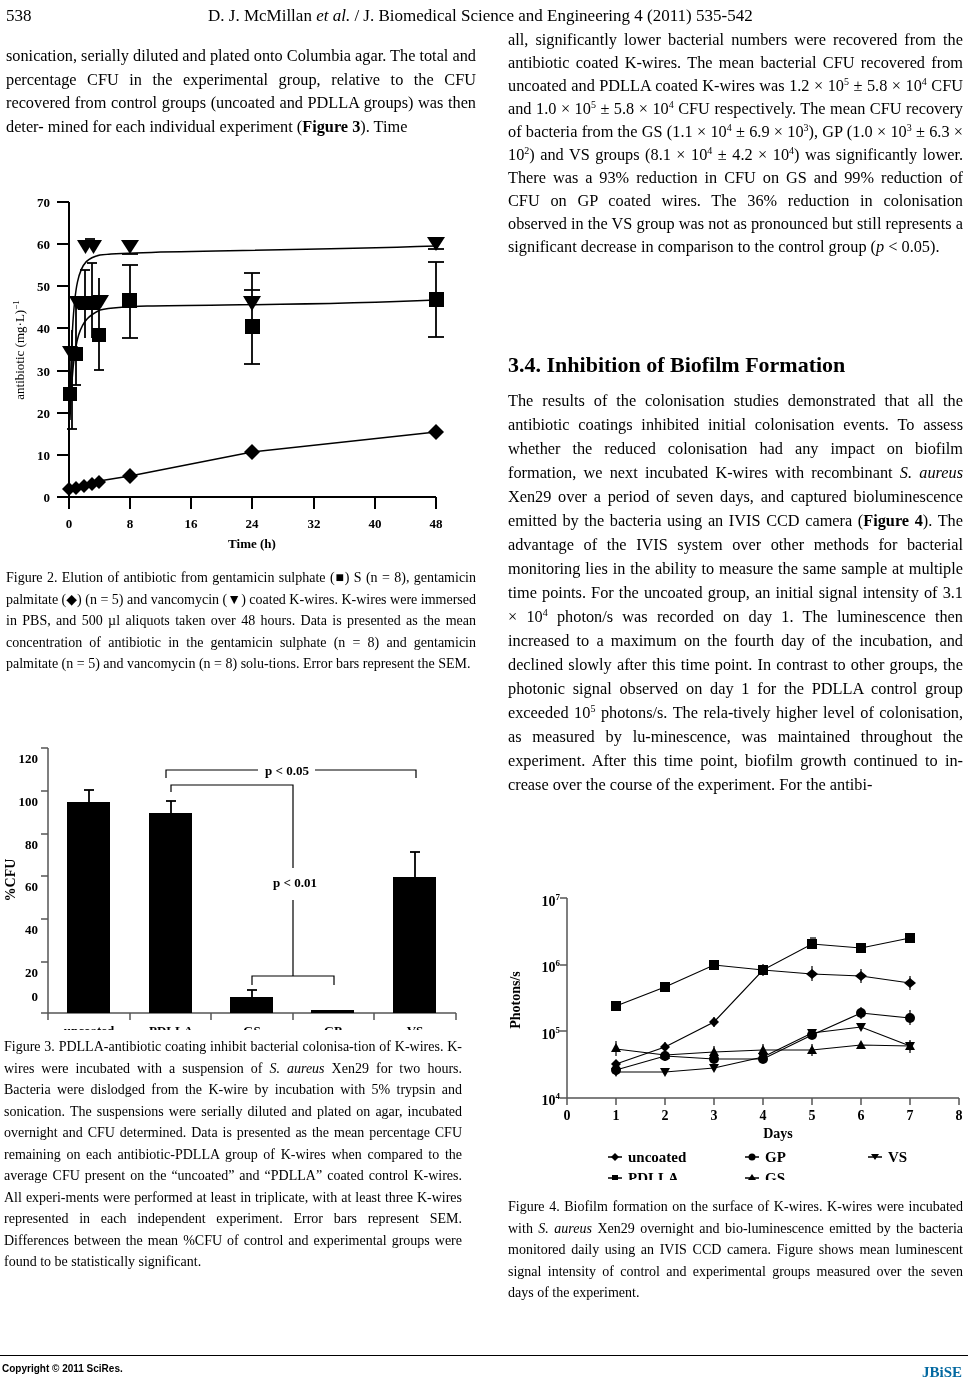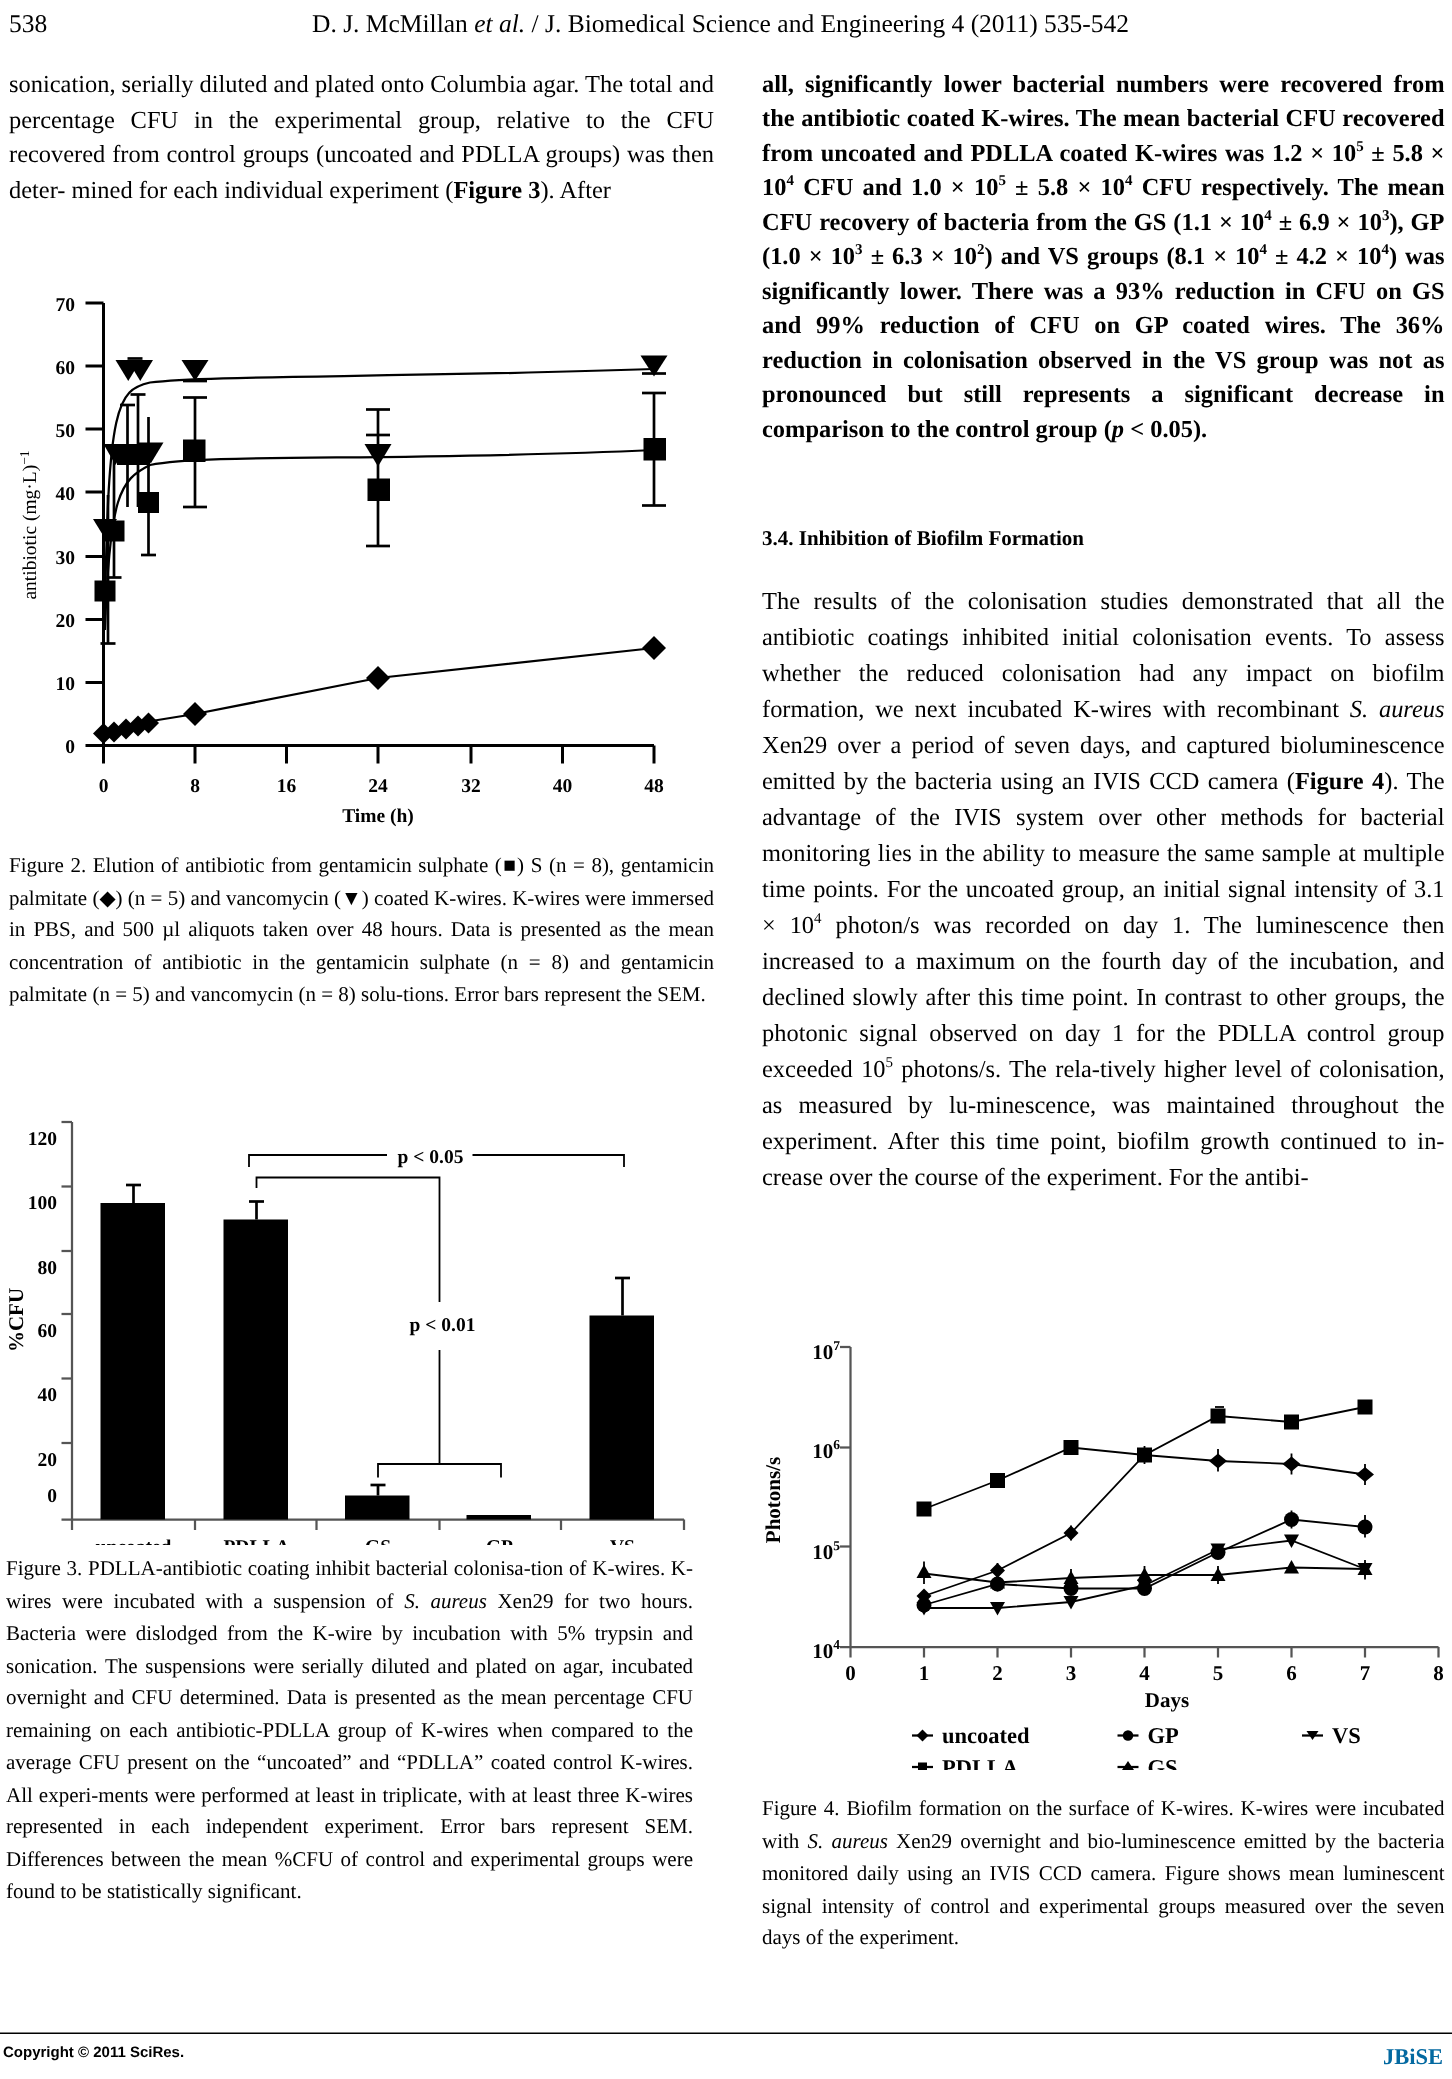--- a/index.html
+++ b/index.html
@@ -4,35 +4,35 @@
 <style>
   html, body { margin:0; padding:0; background:#fff; }
   body { width:968px; height:1386px; position:relative; overflow:hidden;
          font-family:"Liberation Serif", "DejaVu Serif", serif; color:#000; }
   .abs { position:absolute; }
   .hdr { top:6px; font-size:17px; }
   .col { position:absolute; font-size:16.3px; line-height:23px; text-align:justify; }
   .col p { margin:0; }
   .cap { font-size:14px; line-height:21.5px; text-align:justify; }
   .cap b { font-weight:normal; }
-  .sec { font-weight:bold; font-size:14px;text-align:right; }
+  .sec { font-weight:bold; font-size:22px;text-align:right; }
   sup { font-size:10px; line-height:0; vertical-align:super; }
   .footer { font-family:"Liberation Sans", "DejaVu Sans", sans-serif; font-weight:bold; font-size:10px; }
   .jbise { font-family:"Liberation Serif", serif; color:#0369a1; font-weight:bold; font-size:15px; }
   svg text { font-family:"Liberation Serif", "DejaVu Serif", serif; }
   .rule { position:absolute; left:0; width:968px; height:1px; background:#000; }
 </style>
 </head>
 <body>
 
 <div class="abs hdr" style="left:6px;">538</div>
 <div class="abs hdr" style="left:208px;"><span>D. J. McMillan </span><i>et al.</i><span> / J. Biomedical Science and Engineering 4 (2011) 535-542</span></div>
 
 <div class="col" style="left:6px; top:44px; width:470px;">
-  <p style="line-height:23.5px;"><span>sonication, serially diluted and plated onto Columbia</span> <span>agar. The total and percentage CFU in the experimental</span> <span>group, relative to the CFU recovered from control</span> <span>groups (uncoated and PDLLA groups) was then deter-</span> <span>mined for each individual experiment (</span><b>Figure 3</b><span>). After</span></p>
+  <p style="line-height:23.5px;"><span>sonication, serially diluted and plated onto Columbia</span> <span>agar. The total and percentage CFU in the experimental</span> <span>group, relative to the CFU recovered from control</span> <span>groups (uncoated and PDLLA groups) was then deter-</span> <span>mined for each individual experiment (</span><b>Figure 3</b><span>). Time</span></p>
 </div>
 
 <svg class="abs" style="left:0; top:160px;" width="480" height="400" viewBox="0 0 480 400">
   <g stroke="#000" stroke-width="2" fill="none">
     <line x1="69" y1="42" x2="69" y2="337"></line>
     <line x1="69" y1="337" x2="436" y2="337"></line>
 
     <line x1="57" y1="42" x2="69" y2="42"></line>
       <line x1="57" y1="84" x2="69" y2="84"></line>
     <line x1="57" y1="126" x2="69" y2="126"></line>
@@ -193,21 +193,21 @@
   <g stroke="#000" stroke-width="1.2" fill="none">
     <path d="M166 48 V40 H258 M315 40 H416 V48"></path>
     <path d="M171 62 V55 H293 V138 M293 170 V246 M252 255 V246 H334 V255"></path>
   </g>
   <text x="287" y="45" font-size="13" text-anchor="middle" font-weight="bold">p &lt; 0.05</text>
   <text x="295" y="157" font-size="13" text-anchor="middle" font-weight="bold">p &lt; 0.01</text>
 </svg>
 
 <div class="abs cap" style="left:4px; top:1036px; width:458px;"><b>Figure 3.</b><span> PDLLA-antibiotic coating inhibit bacterial colonisa-tion of K-wires. K-wires were incubated with a suspension of </span><i>S. aureus</i><span> Xen29 for two hours. Bacteria were dislodged from the K-wire by incubation with 5% trypsin and sonication. The suspensions were serially diluted and plated on agar, incubated overnight and CFU determined. Data is presented as the mean percentage CFU remaining on each antibiotic-PDLLA group of K-wires when compared to the average CFU present on the “uncoated” and “PDLLA” coated control K-wires. All experi-ments were performed at least in triplicate, with at least three K-wires represented in each independent experiment. Error bars represent SEM. Differences between the mean %CFU of control and experimental groups were found to be statistically significant.</span></div>
 
-<div class="col" style="left:508px; top:44px; width:455px;font-weight:bold;">
+<div class="col" style="left:508px; top:28px; width:455px;">
   <p><span>all, significantly lower bacterial numbers were recovered from the antibiotic coated K-wires. The mean bacterial CFU recovered from uncoated and PDLLA coated K-wires was 1.2 × 10</span><sup>5</sup><span> ± 5.8 × 10</span><sup>4</sup><span> CFU and 1.0 × 10</span><sup>5</sup><span> ± 5.8 × 10</span><sup>4</sup><span> CFU respectively. The mean CFU recovery of bacteria from the GS (1.1 × 10</span><sup>4</sup><span> ± 6.9 × 10</span><sup>3</sup><span>), GP (1.0 × 10</span><sup>3</sup><span> ± 6.3 × 10</span><sup>2</sup><span>) and VS groups (8.1 × 10</span><sup>4</sup><span> ± 4.2 × 10</span><sup>4</sup><span>) was significantly lower. There was a 93% reduction in CFU on GS and 99% reduction of CFU on GP coated wires. The 36% reduction in colonisation observed in the VS group was not as pronounced but still represents a significant decrease in comparison to the control group (</span><i>p</i><span> &lt; 0.05).</span></p>
 </div>
 
 <div class="abs sec" style="left:508px; top:352px;">3.4. Inhibition of Biofilm Formation</div>
 
 <div class="col" style="left:508px; top:389px; width:455px; line-height:24px;">
   <p><span>The results of the colonisation studies demonstrated that all the antibiotic coatings inhibited initial colonisation events. To assess whether the reduced colonisation had any impact on biofilm formation, we next incubated K-wires with recombinant </span><i>S. aureus</i><span> Xen29 over a period of seven days, and captured bioluminescence emitted by the bacteria using an IVIS CCD camera (</span><b>Figure 4</b><span>). The advantage of the IVIS system over other methods for bacterial monitoring lies in the ability to measure the same sample at multiple time points. For the uncoated group, an initial signal intensity of 3.1 × 10</span><sup>4</sup><span> photon/s was recorded on day 1. The luminescence then increased to a maximum on the fourth day of the incubation, and declined slowly after this time point. In contrast to other groups, the photonic signal observed on day 1 for the PDLLA control group exceeded 10</span><sup>5</sup><span> photons/s. The rela-tively higher level of colonisation, as measured by lu-minescence, was maintained throughout the experiment. After this time point, biofilm growth continued to in-crease over the course of the experiment. For the antibi-</span></p>
 </div>
 
 <svg class="abs" style="left:500px; top:880px;" width="468" height="300" viewBox="0 0 468 300">

